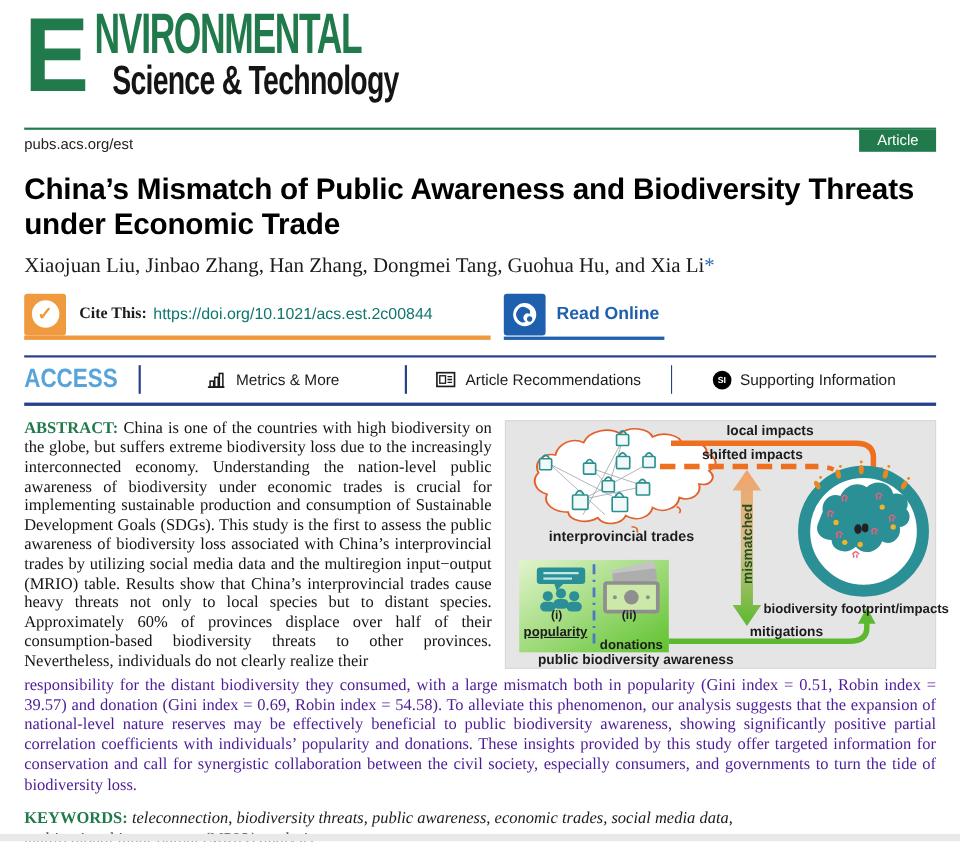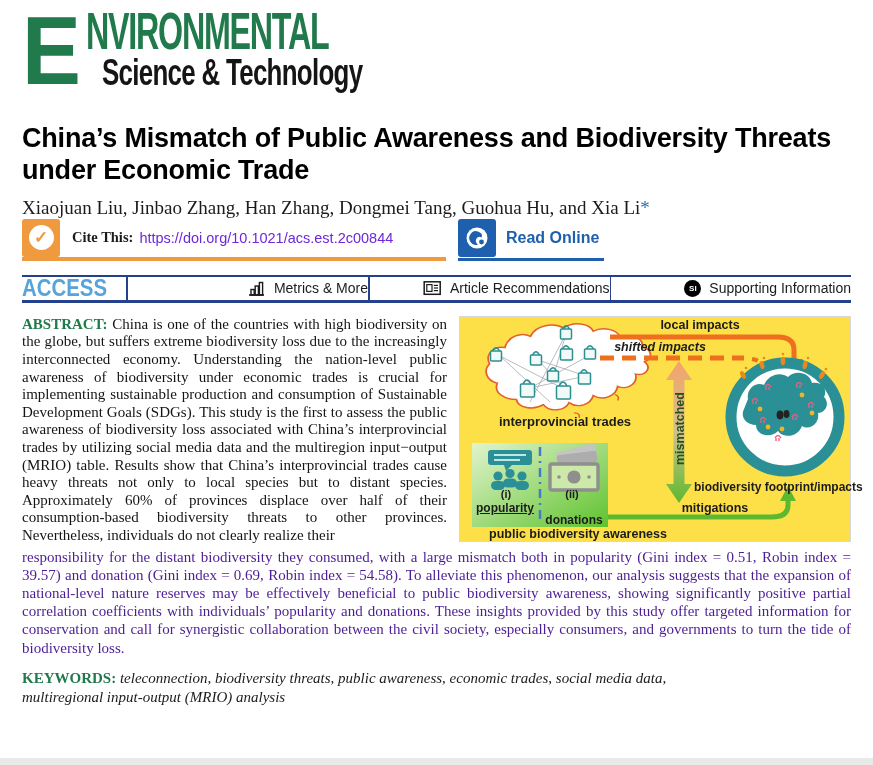--- a/index.html
+++ b/index.html
@@ -19,68 +19,68 @@
 
   
   .rule-row { position:relative; border-top:2.5px solid #217a4b; margin-top:8px; height:26px; }
   .site-url { font-size:13.5px; color:#222; padding-top:5px; }
   .badge { position:absolute; right:0; top:0; background:#217a4b; color:#fff;
     font-size:13.5px; padding:2px 16px 3px 16px; }
 
   
   h1.title { font-size:27px; line-height:1.2; font-weight:700; color:#000;
     max-width:815px; margin:14px 0 10px 0; letter-spacing:-.2px;}
-  .authors { font-family:"Liberation Serif", serif; font-size:19px; }
+  .authors { font-family:"Liberation Serif", serif; font-size:19px; margin-bottom:14px; }
   .authors .mark { color:#2e6db4; }
 
   
   .cite-row { display:flex; align-items:stretch; margin-bottom:14px; }
   .cite-left { display:flex; align-items:center; width:424px; border-bottom:4px solid #ef9a3e; padding-bottom:0; }
   .cite-sq { width:38px; height:38px; background:#ef9a3e; border-radius:3px; display:flex;
     align-items:center; justify-content:center; flex-shrink:0; }
   .cite-check { width:25px; height:25px; background:#fff; border-radius:50%;
     color:#ef9a3e; font-size:17px; font-weight:bold; display:flex; align-items:center; justify-content:center; }
   .cite-label { font-size:14.5px; font-weight:bold; margin:0 6px 0 12px; white-space:nowrap;font-family:Liberation Serif, serif; }
-  .cite-doi { font-size:14.5px; color:#6d28d9; text-decoration:none; white-space:nowrap; }
+  .cite-doi { font-size:14.5px; color:#0f766e; text-decoration:none; white-space:nowrap; }
   .cite-right { display:flex; align-items:center; width:146px; margin-left:12px;
     border-bottom:3px solid #1e5fae; }
   .read-sq { width:38px; height:38px; background:#1e5fae; border-radius:3px; display:flex;
     align-items:center; justify-content:center; flex-shrink:0;}
   .read-label { color:#1e5fae; font-size:16px; font-weight:bold; margin-left:10px; white-space:nowrap;}
 
   
   .access-row { display:flex; align-items:center; border-top:2px solid #26418c;
-    border-bottom:3.5px solid #26418c; height:28px; }
+    border-bottom:3.5px solid #26418c; height:46px; }
   .access-label { color:#56a4d9; font-size:24px; font-weight:bold; transform:scaleX(.85);
     transform-origin:left center; letter-spacing:0; width:104px; flex-shrink:0;}
   .vdiv { width:2px; height:26px; background:#26418c; flex-shrink:0;}
   .vdiv2 { width:1.5px; height:26px; background:#26418c; flex-shrink:0;}
-  .access-item { flex:1; display:flex; align-items:center; justify-content:flex-end; gap:8px;
+  .access-item { flex:1; display:flex; align-items:center; justify-content:center; gap:8px;
     font-size:14px; color:#1b1b1b; }
   .si-circle { width:17px; height:17px; background:#000000; color:#fff; border-radius:50%;
     font-size:8px; font-weight:bold; display:flex; align-items:center; justify-content:center; }
 
   
   .abstract-flex { display:flex; margin-top:13px; }
   .abstract-col { flex:1; font-family:"Liberation Serif", serif; font-size:15px;
     line-height:17.6px; text-align:justify; color:#141414;}
   .green-label { color:#217a4b; font-weight:bold; font-family:"Liberation Serif", serif; }
   .abstract-full { font-family:"Liberation Serif", serif; font-size:15px; line-height:18.2px;
     text-align:justify; color:#4c1d95; margin-top:3px;}
   .keywords { margin-top:12px; max-width:668px; font-family:"Liberation Serif", serif;
     font-size:15px; line-height:19px;}
   .keywords .kw-text { font-style:italic; }
 
   
   .figure { position:relative; width:392px; height:226px; margin-left:12px; flex-shrink:0;
-    border:1px solid #d8d8d8; background:#fde047; }
+    border:1px solid #d8d8d8; background:#e5e5e5; }
   .fig-label { position:absolute; font-size:12.5px; font-weight:bold; color:#1c1c1c;
     text-align:center; white-space:nowrap; }
   .fl-local { left:150px; top:1px; width:180px; }
-  .fl-shifted { left:120px; top:23px; width:160px;font-style:italic; }
+  .fl-shifted { left:144px; top:23px; width:160px; }
   .fl-trades { left:10px; top:97px; width:190px; font-size:13px;}
   .fl-mismatched { left:184px; top:105px; width:72px; transform:rotate(-90deg); color:#2a4d1f;}
   .fl-footprint { left:234px; top:163px; width:156px; font-size:12px; }
   .fl-mitigations { left:200px; top:184px; width:110px; }
   .fl-i   { left:12px; top:171px; width:68px; font-size:11px;}
   .fl-pop { left:6px;  top:184px; width:78px; font-size:12px;text-decoration:underline;}
   .fl-ii  { left:80px; top:171px; width:64px; font-size:11px;}
   .fl-don { left:82px; top:180px; width:64px; font-size:12px;margin-top:16px;}
   .fl-aware { left:2px; top:210px; width:232px; font-size:12.5px;}
 
@@ -91,20 +91,24 @@
 
 <div class="page">
 
   <header>
     <div class="logo">
       <div class="logo-e">E</div>
       <div class="logo-right">
         <div class="logo-line1">NVIRONMENTAL</div>
         <div class="logo-line2">Science &amp; Technology</div>
       </div>
+    </div>
+    <div class="rule-row">
+      <div class="site-url">pubs.acs.org/est</div>
+      <div class="badge">Article</div>
     </div>
   </header>
 
   <h1 class="title">China’s Mismatch of Public Awareness and Biodiversity Threats under Economic Trade</h1>
   <div class="authors">
     <span>Xiaojuan Liu, Jinbao Zhang, Han Zhang, Dongmei Tang, Guohua Hu, and Xia Li</span><span class="mark">*</span>
   </div>
 
   <div class="cite-row">
     <div class="cite-left">

